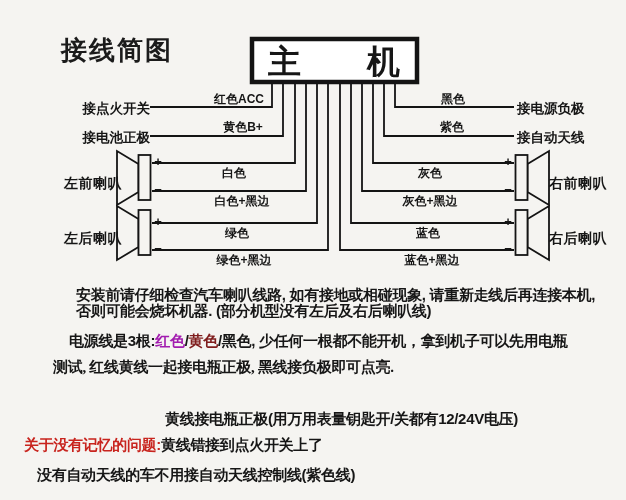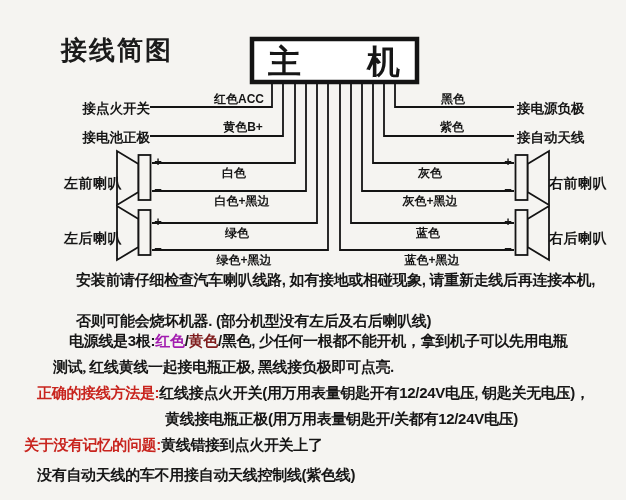--- a/index.html
+++ b/index.html
@@ -101,34 +101,31 @@
 
     <g>
       <polygon points="527.5,219 549,206 549,260 527.5,247" fill="#f5f4f1" stroke="#141414" stroke-width="1.8"></polygon>
       <rect x="515.5" y="210" width="12" height="45" fill="#f5f4f1" stroke="#141414" stroke-width="1.8"></rect>
       <text x="508" y="226" text-anchor="middle" class="pm">+</text>
       <text x="508" y="253" text-anchor="middle" class="pm">−</text>
       <text x="578" y="243" text-anchor="middle" class="spk-label">右后喇叭</text>
     </g>
   </svg>
 
-  <div class="ins" style="left:76px;top:271px;">
+  <div class="ins" style="left:76px;top:286px;">
     <span>安装前请仔细检查汽车喇叭线路, 如有接地或相碰现象, 请重新走线后再连接本机,</span>
   </div>
-  <div class="ins" style="left:76px;top:312px;">
+  <div class="ins" style="left:76px;top:302px;">
     <span>否则可能会烧坏机器. (部分机型没有左后及右后喇叭线)</span>
   </div>
   <div class="ins" style="left:69px;top:332px;">
     <span>电源线是3根:</span><span class="word-red">红色</span><span>/</span><span class="word-yellow">黄色</span><span>/黑色, 少任何一根都不能开机，拿到机子可以先用电瓶</span>
   </div>
   <div class="ins" style="left:53px;top:358px;font-family:Liberation Serif, serif;">
     <span>测试, 红线黄线一起接电瓶正极, 黑线接负极即可点亮.</span>
-  </div>
-  <div class="ins" style="left:37px;top:384px;">
-    <span class="red-head">正确的接线方法是:</span><span>红线接点火开关(用万用表量钥匙开有12/24V电压, 钥匙关无电压)，</span>
   </div>
   <div class="ins" style="left:165px;top:410px;text-align:center;">
     <span>黄线接电瓶正极(用万用表量钥匙开/关都有12/24V电压)</span>
   </div>
   <div class="ins" style="left:24px;top:436px;">
     <span class="red-head">关于没有记忆的问题:</span><span>黄线错接到点火开关上了</span>
   </div>
   <div class="ins" style="left:37px;top:466px;">
     <span>没有自动天线的车不用接自动天线控制线(紫色线)</span>
   </div>

